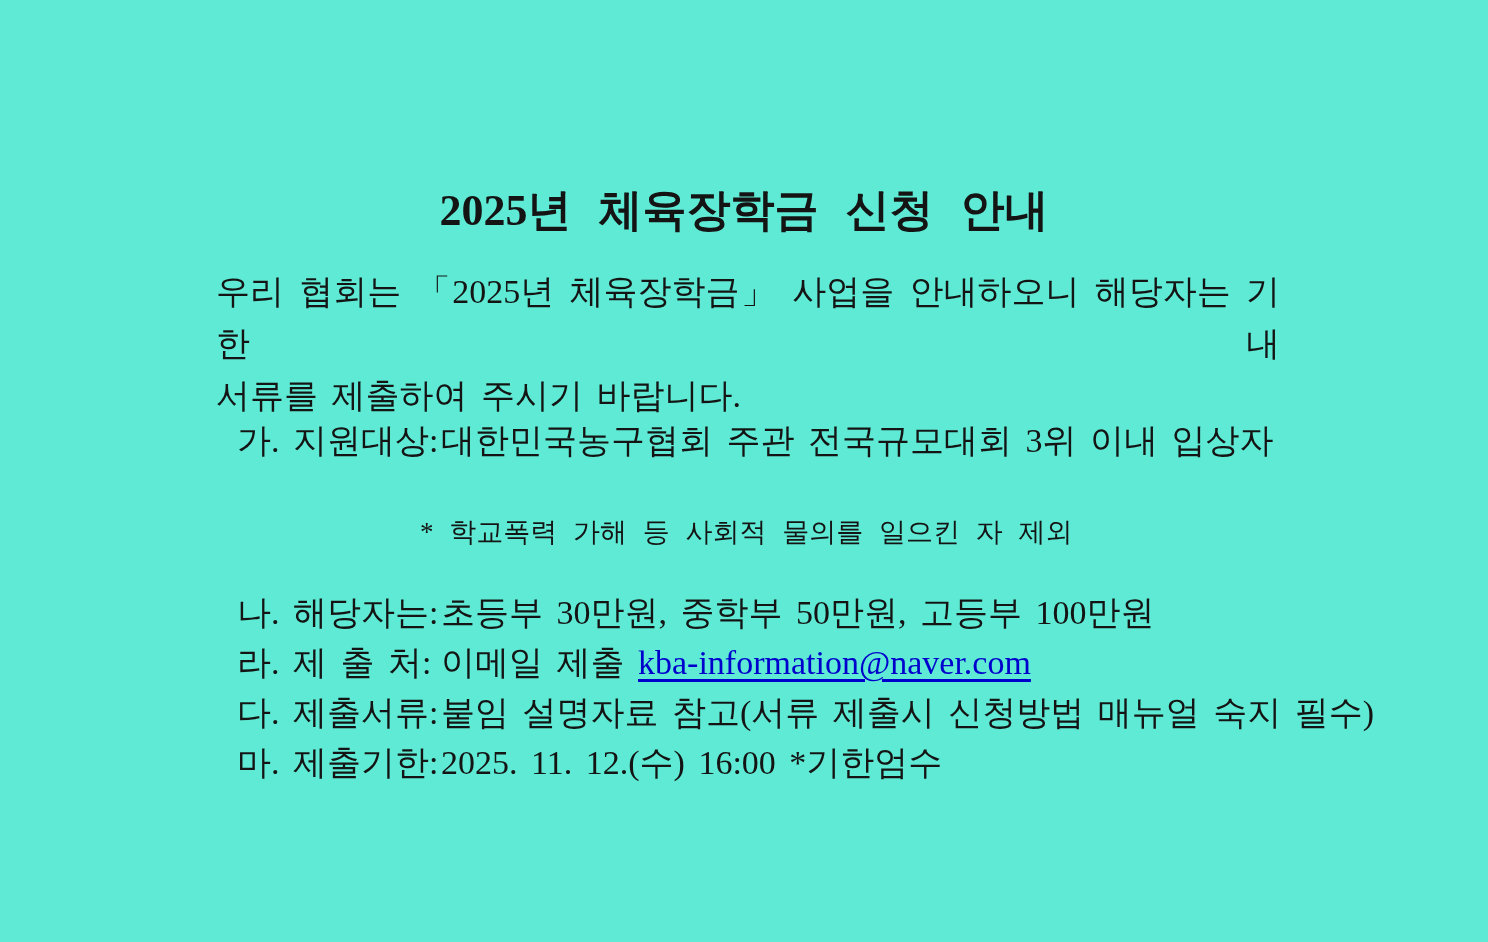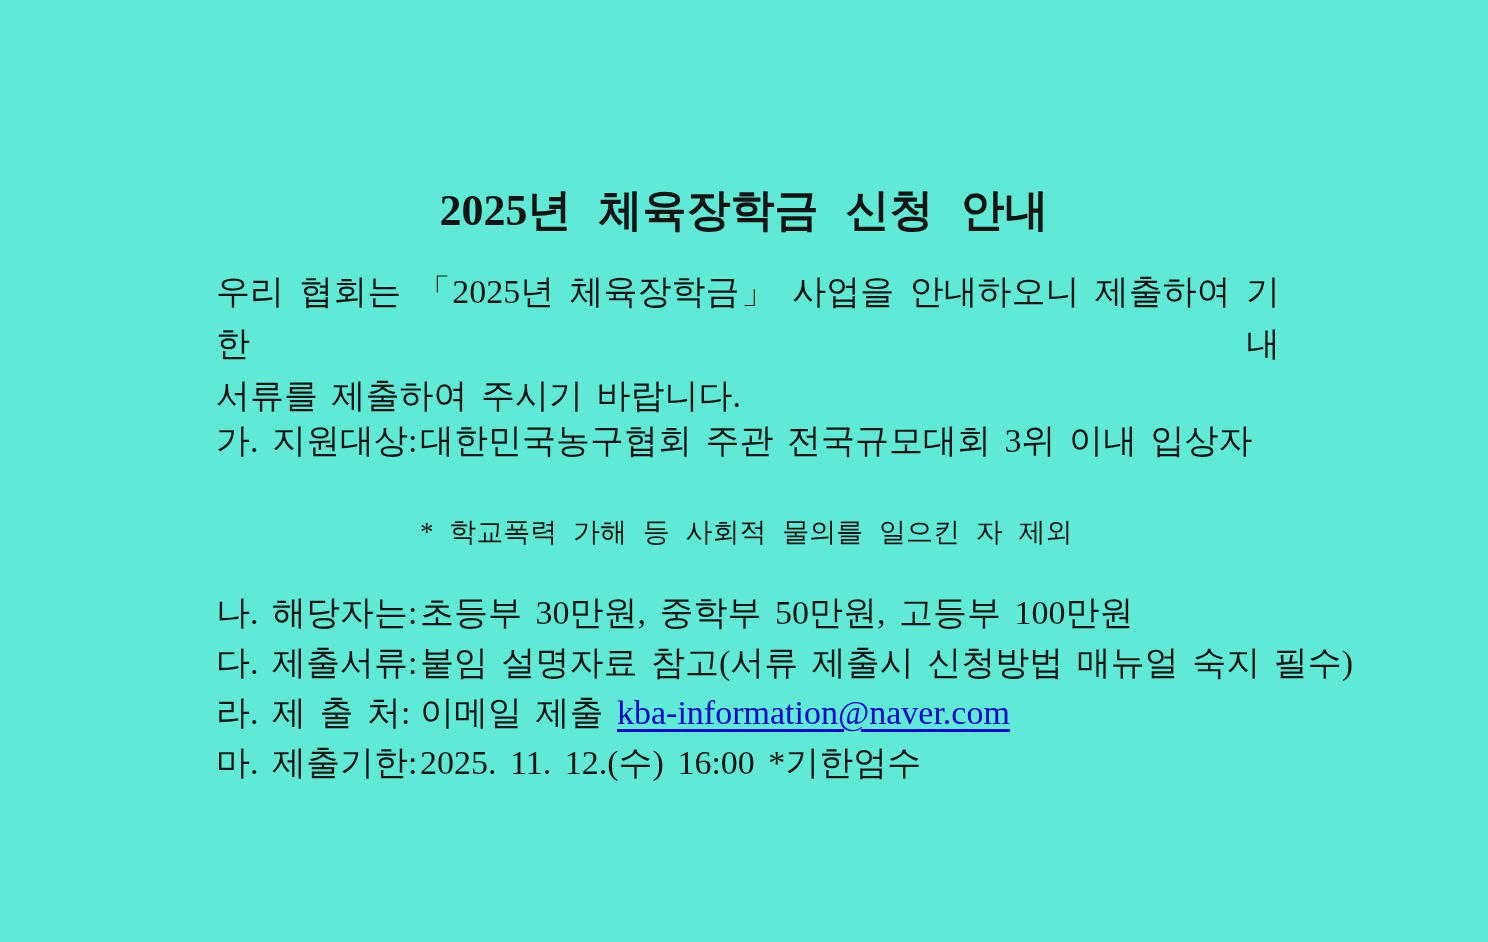--- a/index.html
+++ b/index.html
@@ -44,20 +44,21 @@
     font-size: 34px;
     line-height: 50px;
     display: flex;
     align-items: flex-start;
     word-spacing: 5px;
   }
   .item-label {
     flex: 0 0 204px;
     width: 204px;
     white-space: nowrap;
+    margin-left: 21px;
   }
   .ga-content { flex: 1 1 auto; }
   .note {
     position: absolute;
     top: 512px;
     left: 420px;
     font-size: 27px;
     line-height: 40px;
     word-spacing: 9px;
     white-space: nowrap;
@@ -85,48 +86,48 @@
   }
 </style>
 </head>
 <body>
 
 <div class="page">
 
   <h1 class="title">2025년 체육장학금 신청 안내</h1>
 
   <div class="intro">
-    <div class="justify-line">우리 협회는 「2025년 체육장학금」 사업을 안내하오니 제출하여 기한 내</div>
+    <div class="justify-line">우리 협회는 「2025년 체육장학금」 사업을 안내하오니 해당자는 기한 내</div>
     <div>서류를 제출하여 주시기 바랍니다.</div>
   </div>
 
   <div class="section-ga">
     <span class="item-label">가. 지원대상:</span>
     <div class="ga-content">
       <div>대한민국농구협회 주관 전국규모대회 3위 이내 입상자</div>
     </div>
   </div>
 
   <div class="note">* 학교폭력 가해 등 사회적 물의를 일으킨 자 제외</div>
 
   <div class="rows">
 
     <div class="row">
       <span class="item-label">나. 해당자는:</span>
       <span class="row-content">초등부 30만원, 중학부 50만원, 고등부 100만원</span>
     </div>
 
     <div class="row">
-      <span class="item-label">다. 제출서류:</span>
-      <span class="row-content">붙임 설명자료 참고(서류 제출시 신청방법 매뉴얼 숙지 필수)</span>
+      <span class="item-label">라. 제 출 처:</span>
+      <span class="row-content"><span>이메일 제출 </span><a class="email-link">kba-information@naver.com</a></span>
     </div>
 
     <div class="row">
-      <span class="item-label">라. 제 출 처:</span>
-      <span class="row-content"><span>이메일 제출 </span><a class="email-link">kba-information@naver.com</a></span>
+      <span class="item-label">다. 제출서류:</span>
+      <span class="row-content">붙임 설명자료 참고(서류 제출시 신청방법 매뉴얼 숙지 필수)</span>
     </div>
 
     <div class="row">
       <span class="item-label">마. 제출기한:</span>
       <span class="row-content">2025. 11. 12.(수) 16:00 *기한엄수</span>
     </div>
 
   </div>
 
 </div>

